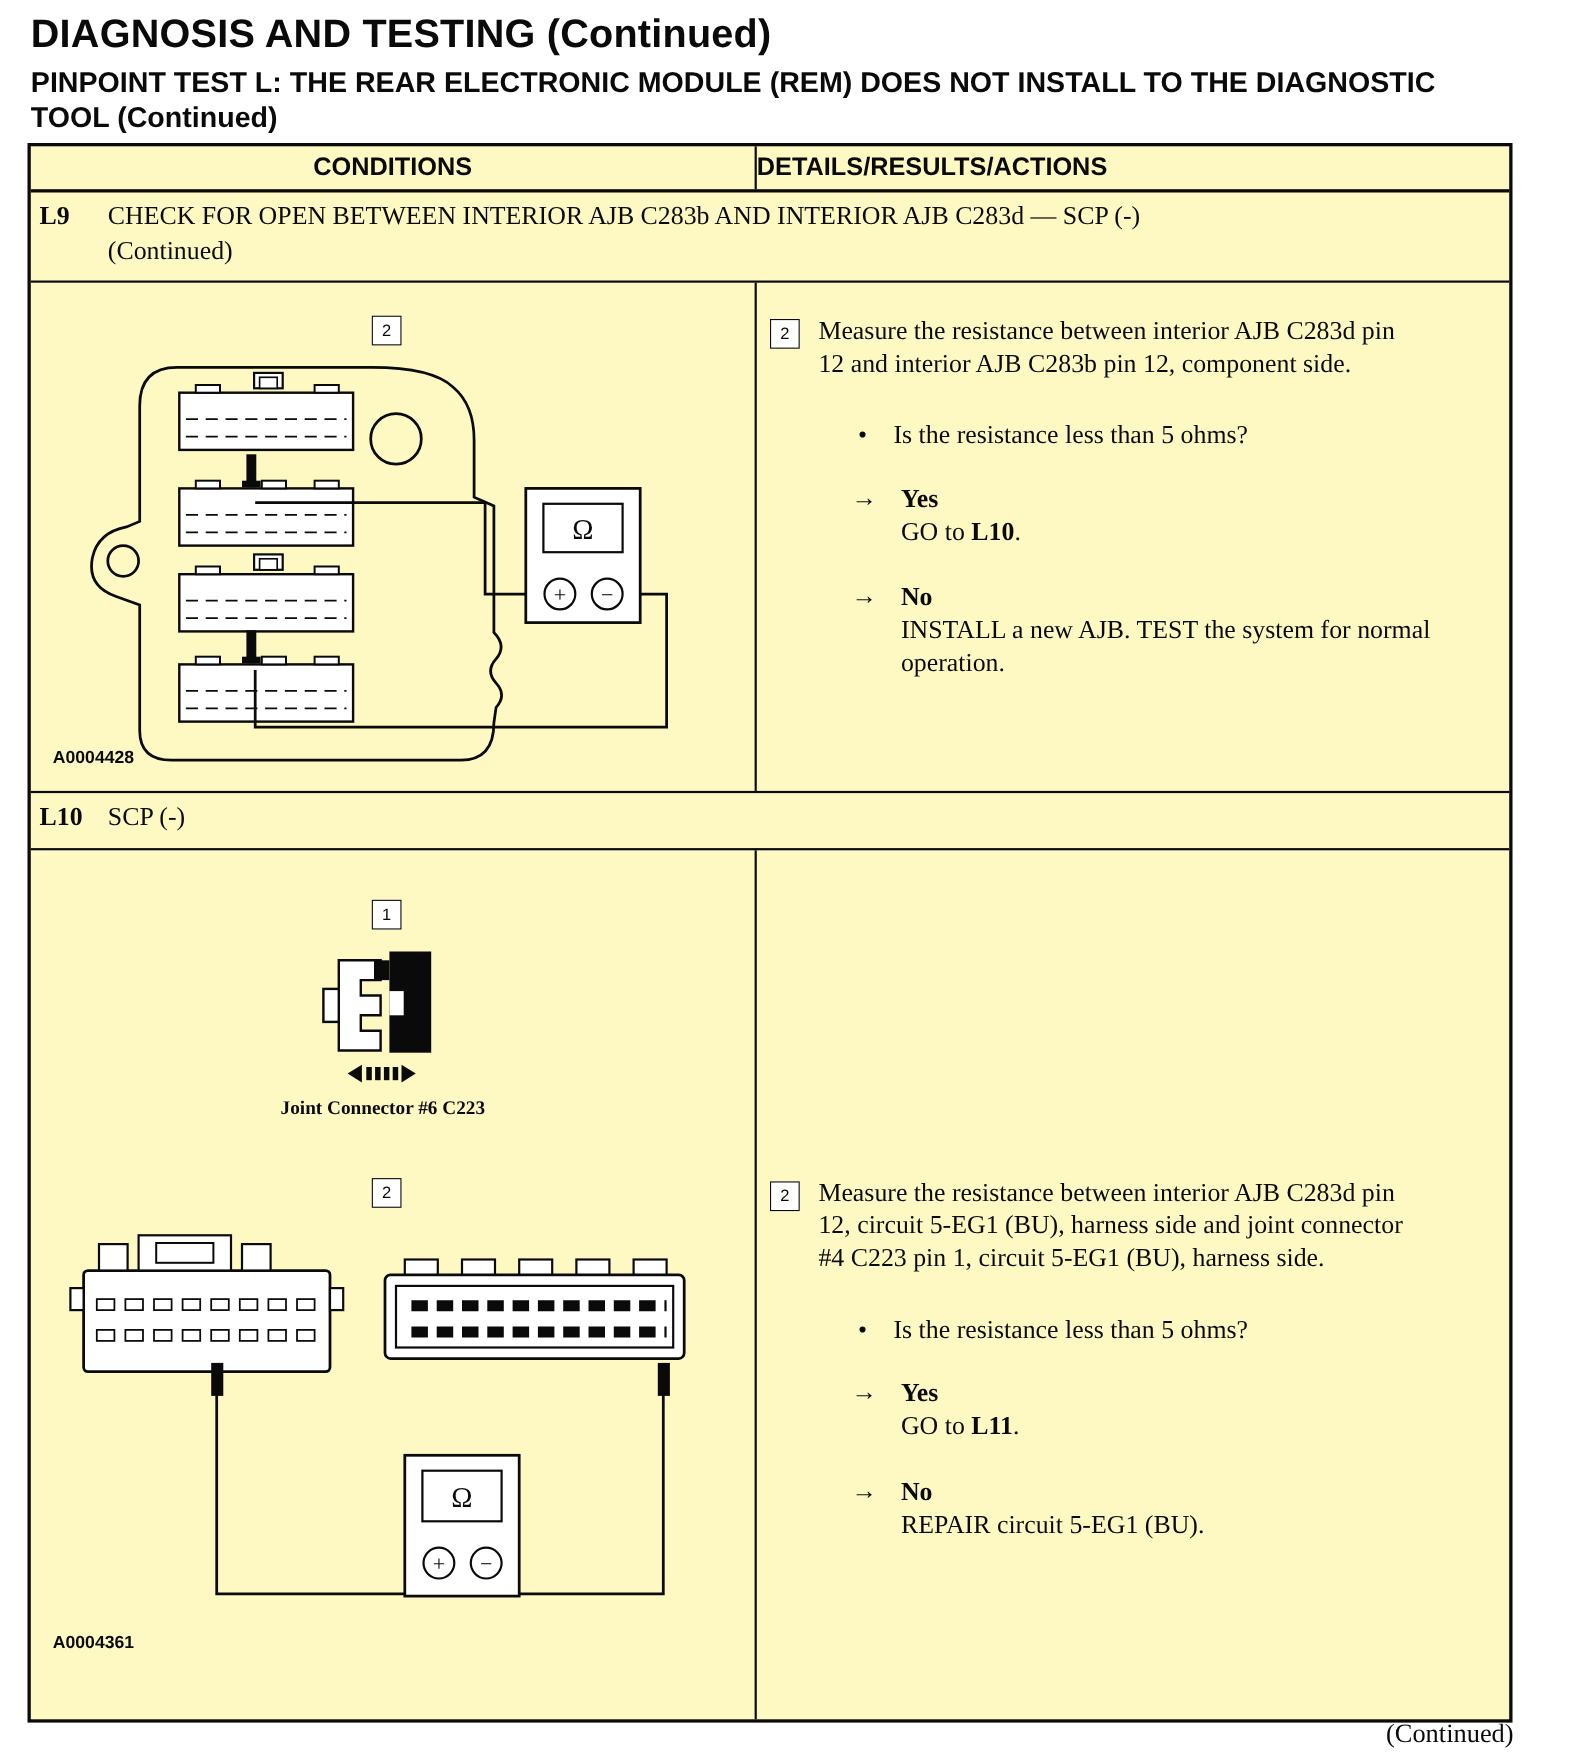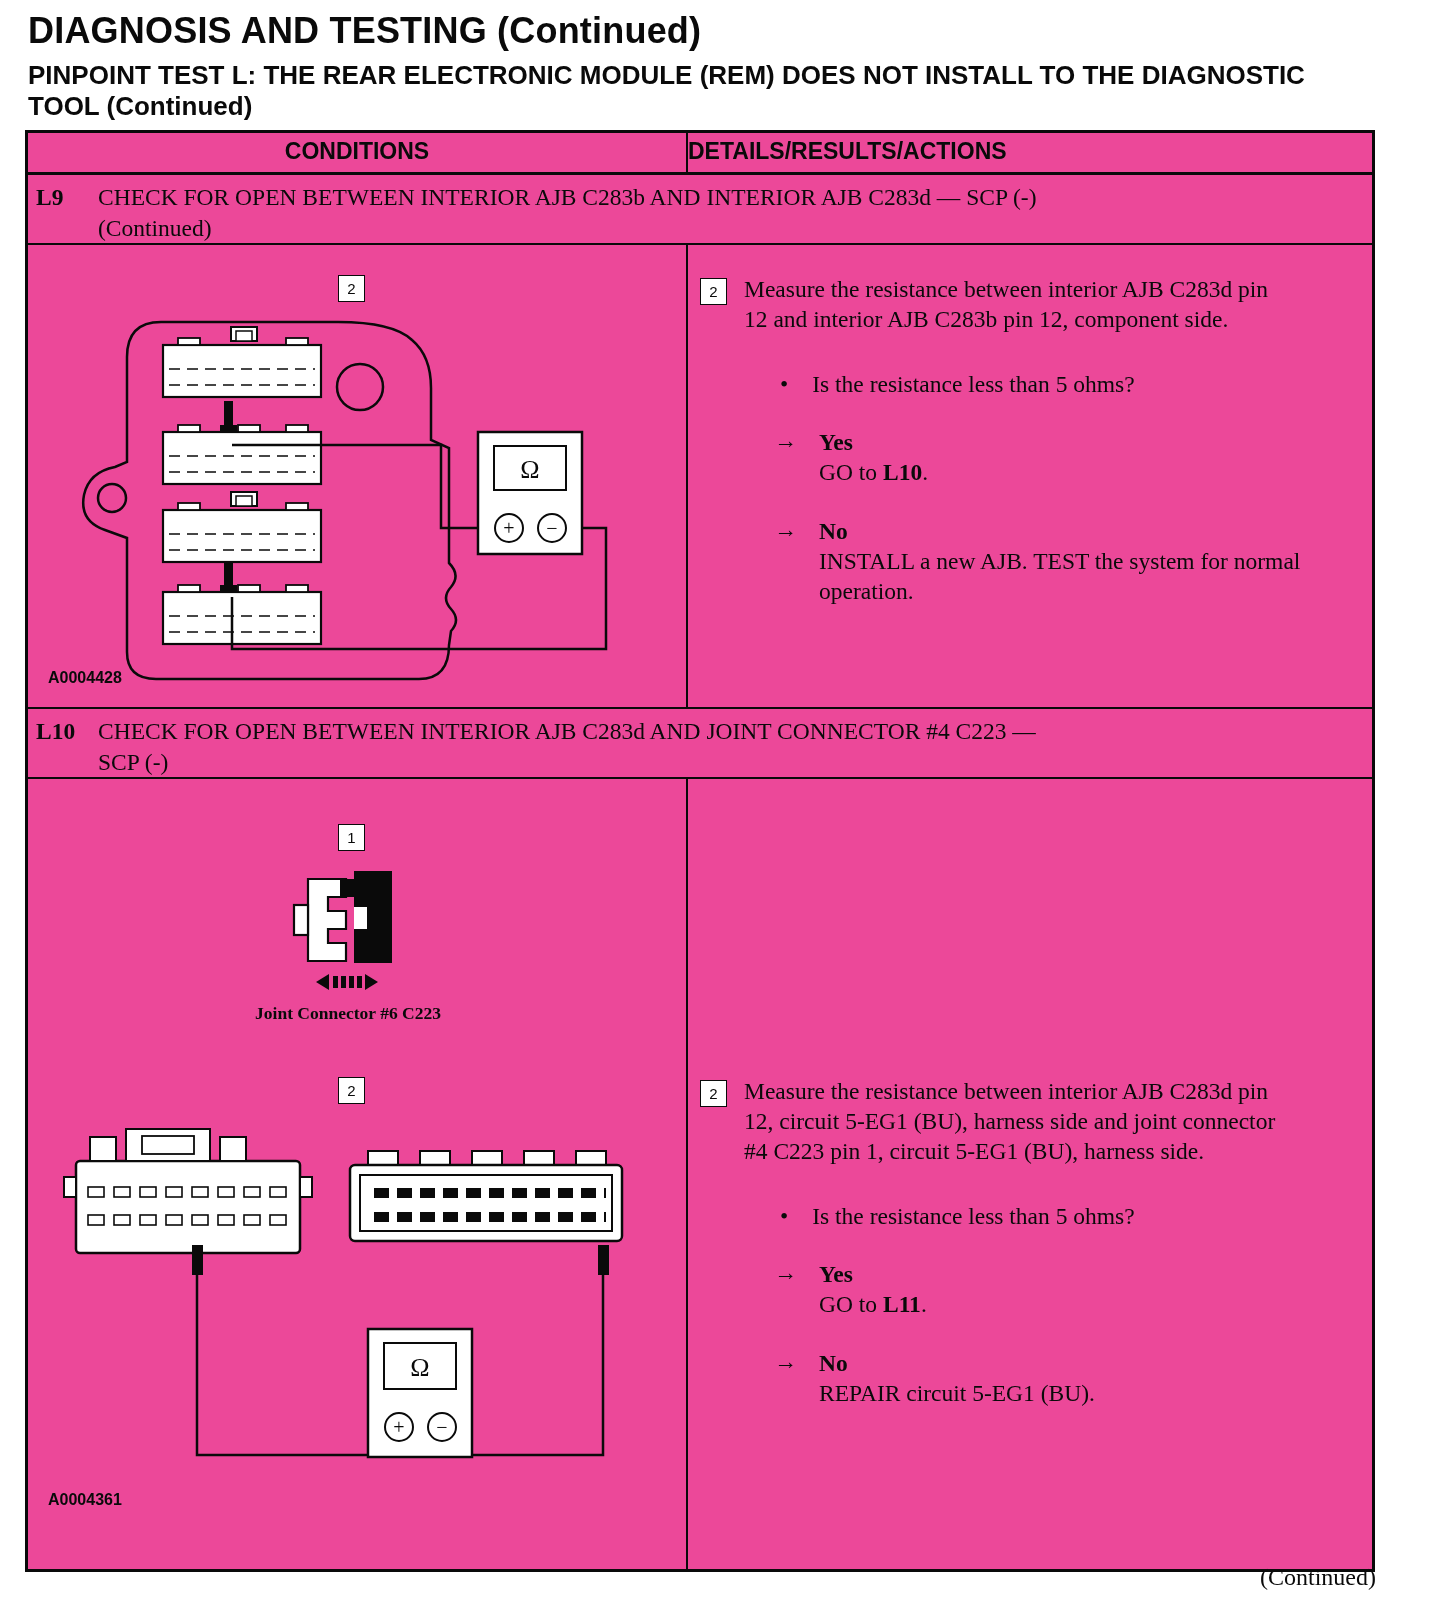--- a/index.html
+++ b/index.html
@@ -13,30 +13,30 @@
     font-family:"Liberation Sans", sans-serif; font-weight:bold;
     font-size:36px; letter-spacing:.2px;
   }
   .h2 {
     position:absolute; left:28px; top:60px; width:1345px;
     font-family:"Liberation Sans", sans-serif; font-weight:bold;
     font-size:26px; line-height:1.2;
   }
   .dtable {
     position:absolute; left:25px; top:130px; width:1350px;
-    border:3px solid #0a0a0a; background:#ec4899;
+    border:3px solid #0a0a0a; background:#fef9c3;
   }
   .thead { display:flex; border-bottom:3px solid #0a0a0a;
     font-family:"Liberation Sans", sans-serif; font-weight:bold; font-size:23px; }
   .thead .c1 { width:660px; flex:none; border-right:2.5px solid #0a0a0a;
     text-align:center; padding:5px 0 7px; }
   .thead .c2 { flex:1; padding:5px 0 7px; }
 
   .section { display:flex; border-bottom:2.5px solid #0a0a0a;
-    padding:7px 10px 0 8px; font-size:23.5px; line-height:1.3; }
+    padding:7px 10px 12px 8px; font-size:23.5px; line-height:1.3; }
   .section .sid { font-weight:bold; width:62px; flex:none; }
   .section .stitle div { }
 
   .row { display:flex; border-bottom:2.5px solid #0a0a0a; }
   .row.last { border-bottom:none; }
   .cond { width:660px; flex:none; border-right:2.5px solid #0a0a0a; position:relative; }
   .cond.r1 { height:462px; }
   .cond.r2 { height:790px; }
   .det { flex:1; position:relative; padding:0 20px 0 12px; }
   .det.r1 { padding-top:30px; }
@@ -188,21 +188,20 @@
           <div class="result-label">No</div>
           <div class="result-action">INSTALL a new AJB. TEST the system for normal operation.</div>
         </div>
       </div>
     </div>
   </div>
 
   <div class="section">
     <div class="sid">L10</div>
     <div class="stitle">
-      <div>CHECK FOR OPEN BETWEEN INTERIOR AJB C283d AND JOINT CONNECTOR #4 C223 —</div>
       <div>SCP (-)</div>
     </div>
   </div>
 
   <div class="row last">
     <div class="cond r2">
       <svg class="diagram-svg" width="660" height="790" viewBox="0 0 660 790">
 
         <g>
           <path d="M280 100 L318 100 L318 118 L300 118 L300 132 L318 132 L318 150 L300 150 L300 164 L318 164 L318 182 L280 182 Z" fill="#fff" stroke="#0a0a0a" stroke-width="2.2"></path>

